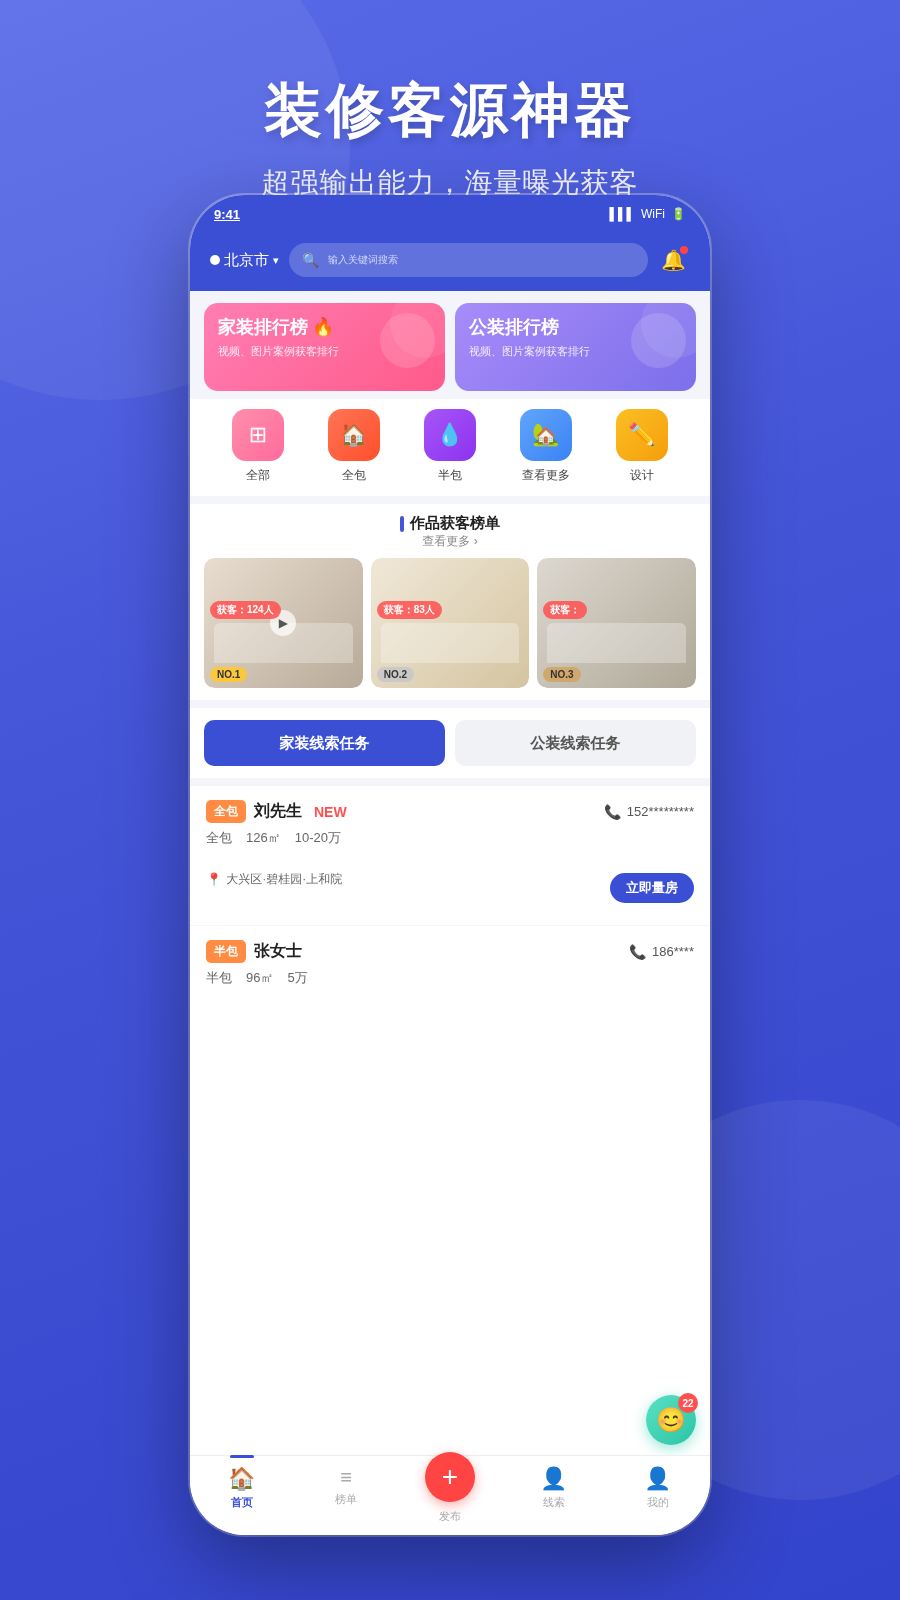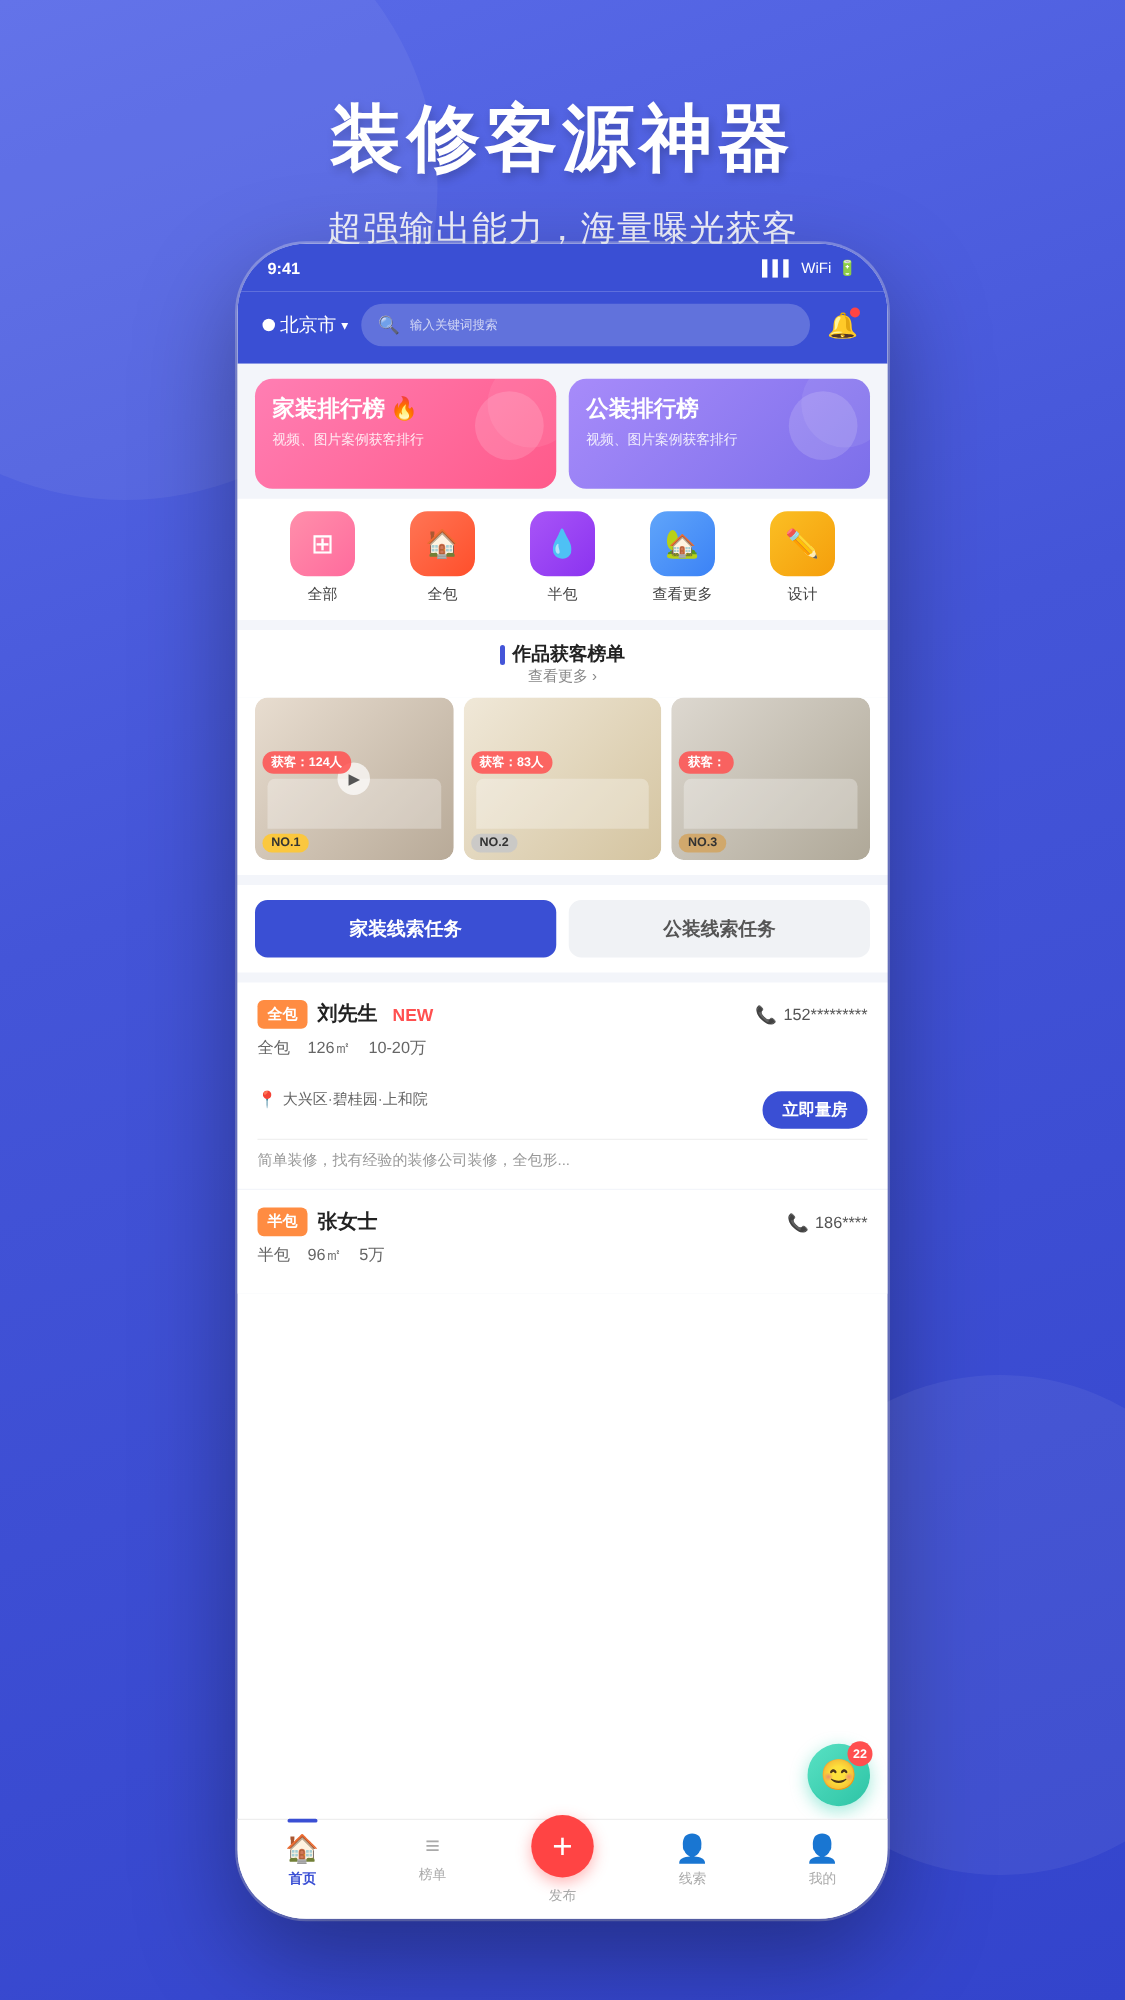--- a/index.html
+++ b/index.html
@@ -69,21 +69,21 @@
 
     
     .status-bar {
       background: #3a4fd4;
       height: 38px;
       display: flex;
       align-items: center;
       justify-content: space-between;
       padding: 0 24px;
     }
-    .status-time { color: white; font-size: 13px; font-weight: 600; }
+    .status-time { color: white; font-size: 13px; font-weight: 600; text-decoration: underline; }
     .status-icons { display: flex; gap: 6px; align-items: center; }
     .status-icon { color: white; font-size: 12px; }
 
     
     .app-header {
       background: #3a4fd4;
       padding: 10px 20px 14px;
       display: flex;
       align-items: center;
       gap: 10px;
@@ -654,21 +654,20 @@
         </div>
         <div class="lead-location-row">
           <div class="lead-location">
             <span class="loc-icon">📍</span>
             <span>大兴区·碧桂园·上和院</span>
           </div>
           <div class="measure-btn">
             <span>立即量房</span>
           </div>
         </div>
-        <div class="lead-desc">简单装修，找有经验的装修公司装修，全包形...</div>
       </div>
 
       <div class="lead-card" style="margin-top:1px;">
         <div class="lead-header">
           <div class="lead-left">
             <span class="lead-type-badge badge-banbao">半包</span>
             <span class="lead-name">张女士</span>
           </div>
           <div class="lead-phone">
             <span class="phone-icon">📞</span>

